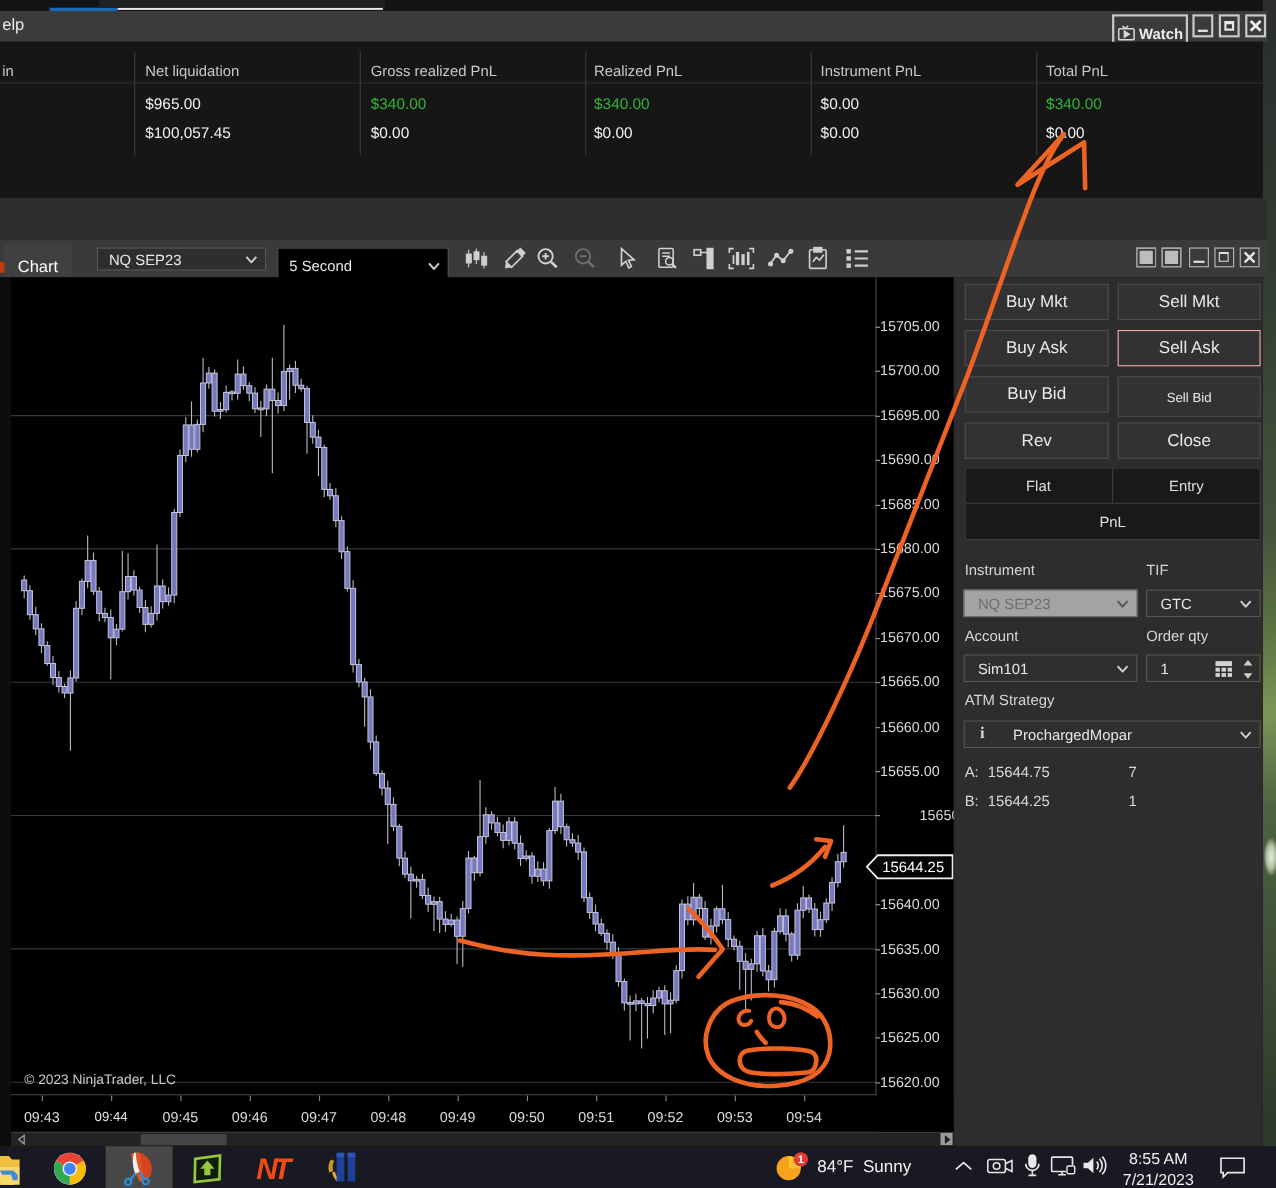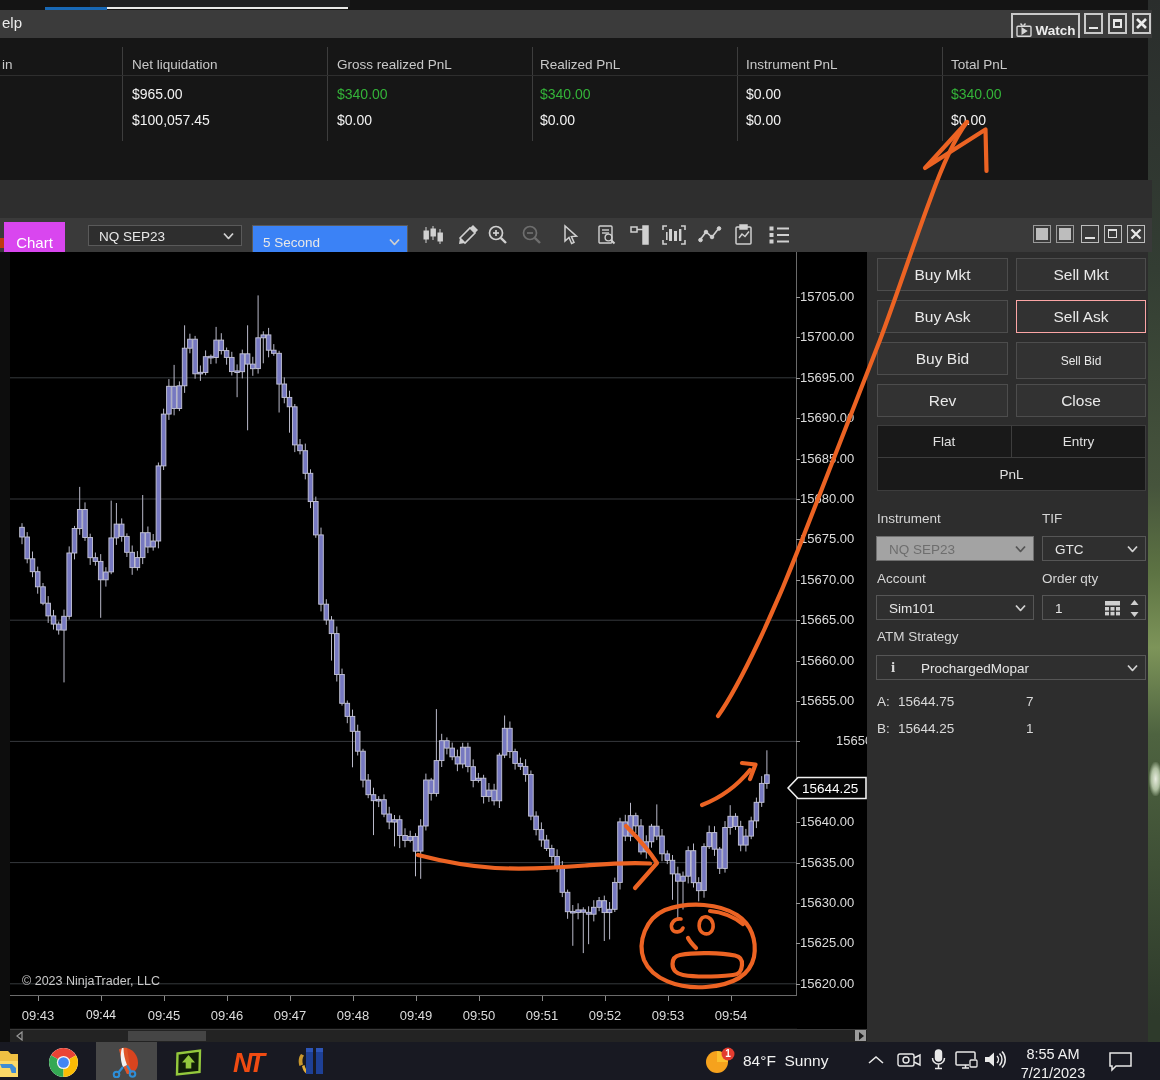--- a/index.html
+++ b/index.html
@@ -54,28 +54,28 @@
 <div class="abs" style="left:746px;top:86px;font-size:14px;color:#f2f2f2;">$0.00</div>
 <div class="abs" style="left:951px;top:86px;font-size:14px;color:#34b339;">$340.00</div>
 <div class="abs" style="left:132px;top:112px;font-size:14px;color:#f2f2f2;">$100,057.45</div>
 <div class="abs" style="left:337px;top:112px;font-size:14px;color:#f2f2f2;">$0.00</div>
 <div class="abs" style="left:540px;top:112px;font-size:14px;color:#f2f2f2;">$0.00</div>
 <div class="abs" style="left:746px;top:112px;font-size:14px;color:#f2f2f2;">$0.00</div>
 <div class="abs" style="left:951px;top:112px;font-size:14px;color:#f2f2f2;">$0.00</div>
 <div class="abs" style="left:0;top:180px;width:1152px;height:38px;background:#2e2e2e;"></div>
 <div class="abs" style="left:0;top:218px;width:1152px;height:34px;background:#3a3a3a;"></div>
 <div class="abs" style="left:0px;top:238px;width:7px;height:10px;background:#c03a10;"></div>
-<div class="abs" style="left:4px;top:222px;width:61px;height:41px;background:#d946ef;color:#fff;font-size:15px;display:flex;align-items:center;justify-content:center;">Chart</div>
+<div class="abs" style="left:4px;top:222px;width:61px;height:41px;background:#404040;color:#fff;font-size:15px;display:flex;align-items:center;justify-content:center;">Chart</div>
 <div class="abs" style="left:88px;top:225px;width:154px;height:21px;background:#2e2e2e;border:1px solid #5a5a5a;">
       <div style="position:absolute;left:10px;top:50%;transform:translateY(-50%);font-size:13.5px;color:#e8e8e8;white-space:nowrap;">NQ SEP23</div>
       <svg style="position:absolute;right:7px;top:50%;transform:translateY(-50%);" width="11" height="7" viewBox="0 0 11 7">
         <path d="M1 1 L5.5 6 L10 1" stroke="#cfcfcf" stroke-width="1.8" fill="none"></path>
       </svg>
     </div>
-<div class="abs" style="left:252px;top:225px;width:156px;height:34px;background:#3b82f6;border:1px solid #5a5a5a;">
+<div class="abs" style="left:252px;top:225px;width:156px;height:34px;background:#000000;border:1px solid #5a5a5a;">
       <div style="position:absolute;left:10px;top:50%;transform:translateY(-50%);font-size:13.5px;color:#e8e8e8;white-space:nowrap;">5 Second</div>
       <svg style="position:absolute;right:7px;top:50%;transform:translateY(-50%);" width="11" height="7" viewBox="0 0 11 7">
         <path d="M1 1 L5.5 6 L10 1" stroke="#cfcfcf" stroke-width="1.8" fill="none"></path>
       </svg>
     </div>
 <div class="abs" style="left:422px;top:224px;width:22px;height:22px;"><svg width="22" height="22" viewBox="0 0 22 22">
         <g stroke="#d0d0d0" fill="#d0d0d0">
           <line x1="4" y1="3" x2="4" y2="19"></line>
           <rect x="2" y="7" width="4.4" height="8"></rect>
           <line x1="11" y1="2" x2="11" y2="16"></line>

